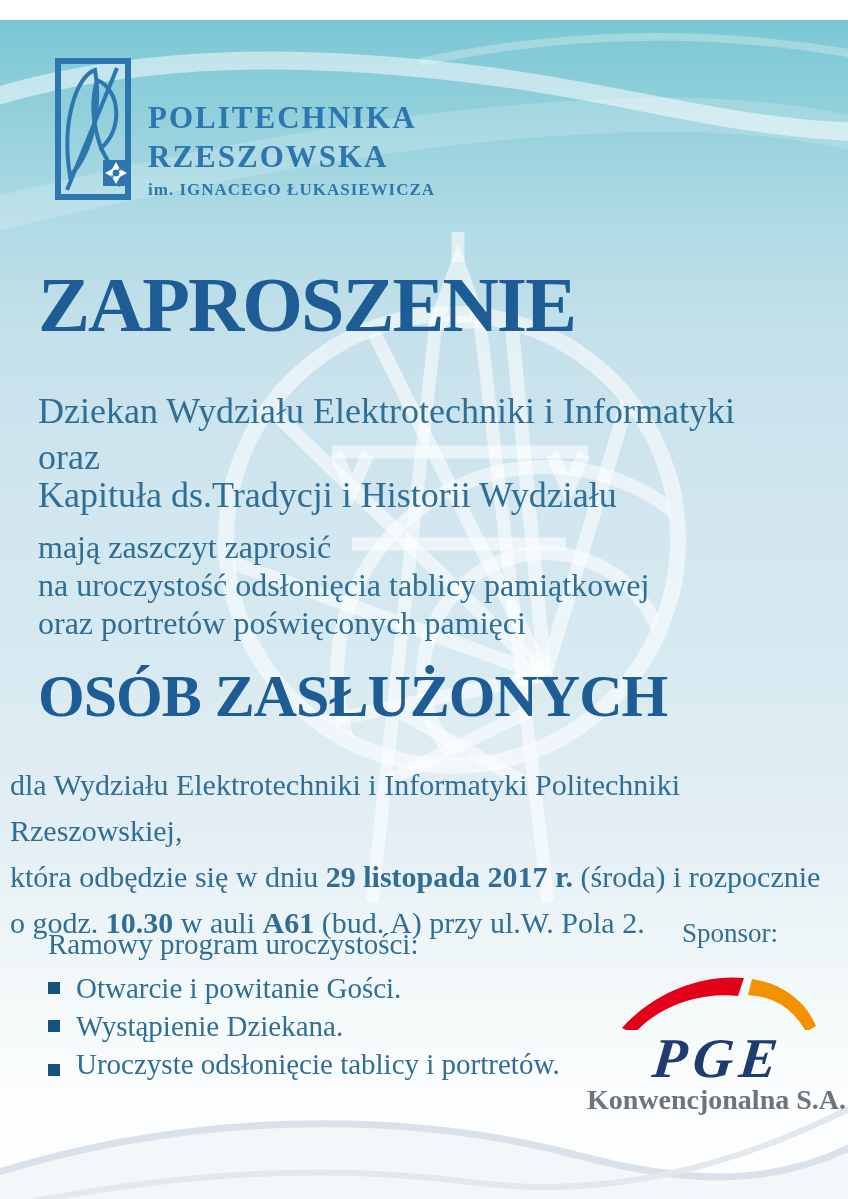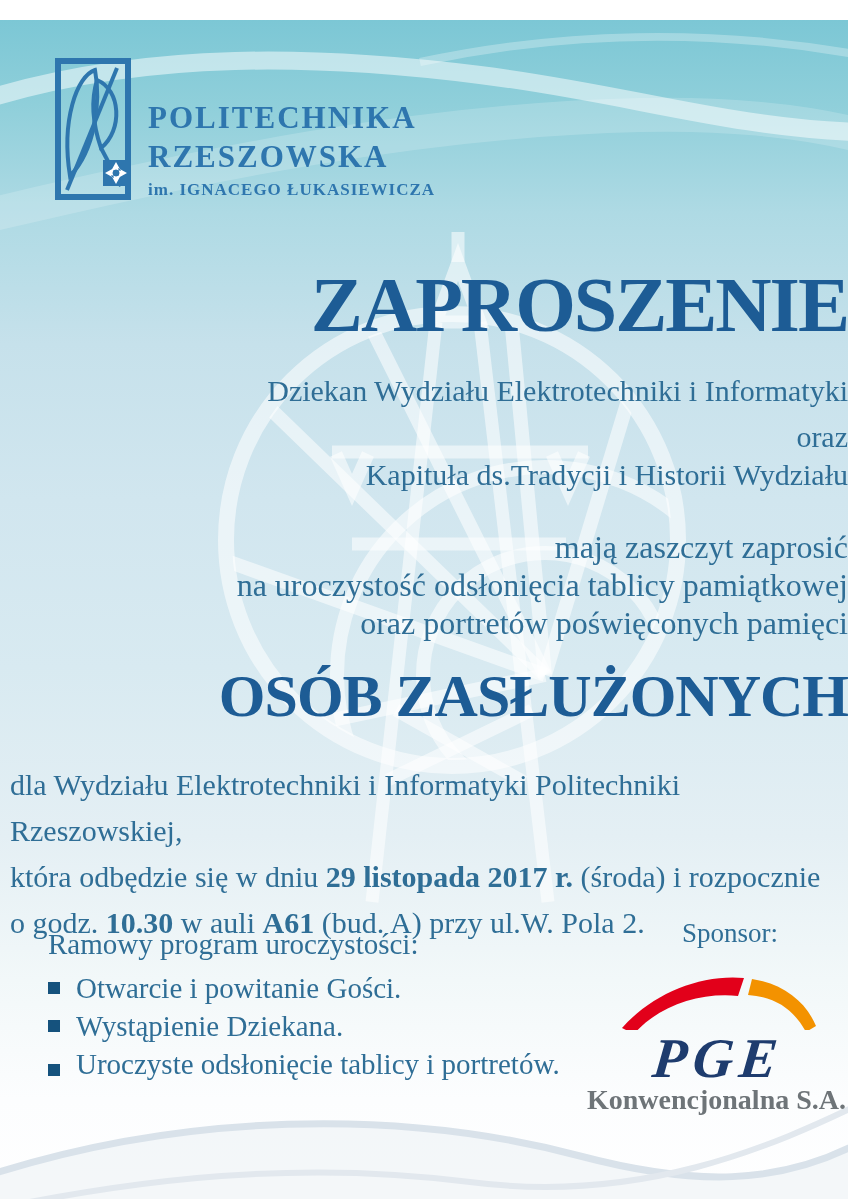--- a/index.html
+++ b/index.html
@@ -11,23 +11,23 @@
       #d8eaf1 54%, #e4eff4 68%, #f2f8f9 80%, #fcfdfe 90%, #ffffff 100%);
     margin-top:20px;
   }
   svg.bglayer{position:absolute;left:0;top:0;}
   
   .logo-mark{position:absolute;left:55px;top:38px;}
   .logo-text{position:absolute;left:148px;top:78px;color:#2e76ae;}
   .logo-line1,.logo-line2{font-size:31px;font-weight:700;letter-spacing:2px;line-height:39px;}
   .logo-line3{font-size:17px;font-weight:700;letter-spacing:1px;margin-top:4px;}
   
-  .center-col{position:absolute;left:38px;right:0;text-align:right;}
+  .center-col{position:absolute;left:38px;right:0;text-align:left;}
   .title{top:240px;font-size:78px;font-weight:700;letter-spacing:-2px;color:#1d5c95;}
-  .inviters{top:352px;font-size:30px;line-height:38px;color:#2f6e96;}
+  .inviters{top:372px;font-size:36px;line-height:38px;color:#2f6e96;}
   .inviters .gap{height:8px;}
   .invitation{top:508px;font-size:32px;line-height:38px;color:#2f6e96;}
   .heading2{top:642px;font-size:60px;font-weight:700;letter-spacing:-1px;color:#1d5c95;}
   .details{position:absolute;left:10px;right:0;text-align:left;top:742px;
            font-size:30px;line-height:46px;color:#2f6e96;}
   .details .b{font-weight:700;}
   
   .program{position:absolute;left:48px;top:908px;color:#2f6e96;font-size:29px;}
   .program .ph{margin-bottom:8px;}
   .program .li{display:flex;align-items:center;height:38px;text-align:right;}

